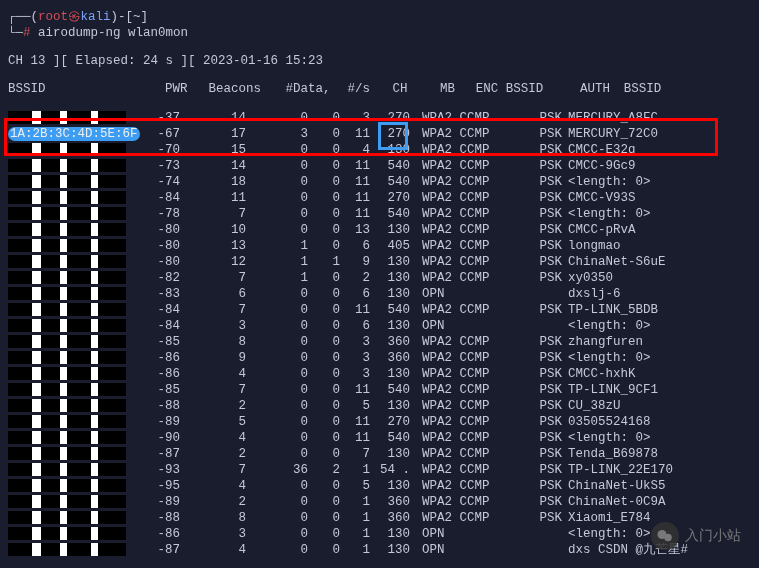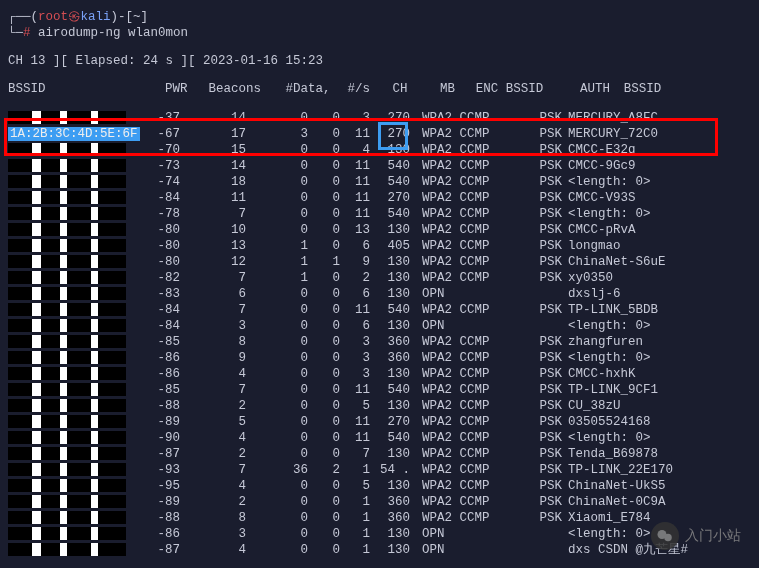--- a/index.html
+++ b/index.html
@@ -32,20 +32,21 @@
   }
   .blue-outline {
     position: absolute;
     border: 3px solid #3d9df2;
     pointer-events: none;
   }
   .hl-bssid {
     background: #3d9df2;
     color: #eee;
     padding: 0 2px;
+    border-radius: 7px;
   }
   .watermark {
     position: absolute;
     right: 18px;
     bottom: 18px;
     display: flex;
     align-items: center;
     opacity: 0.85;
   }
   .wm-icon {

